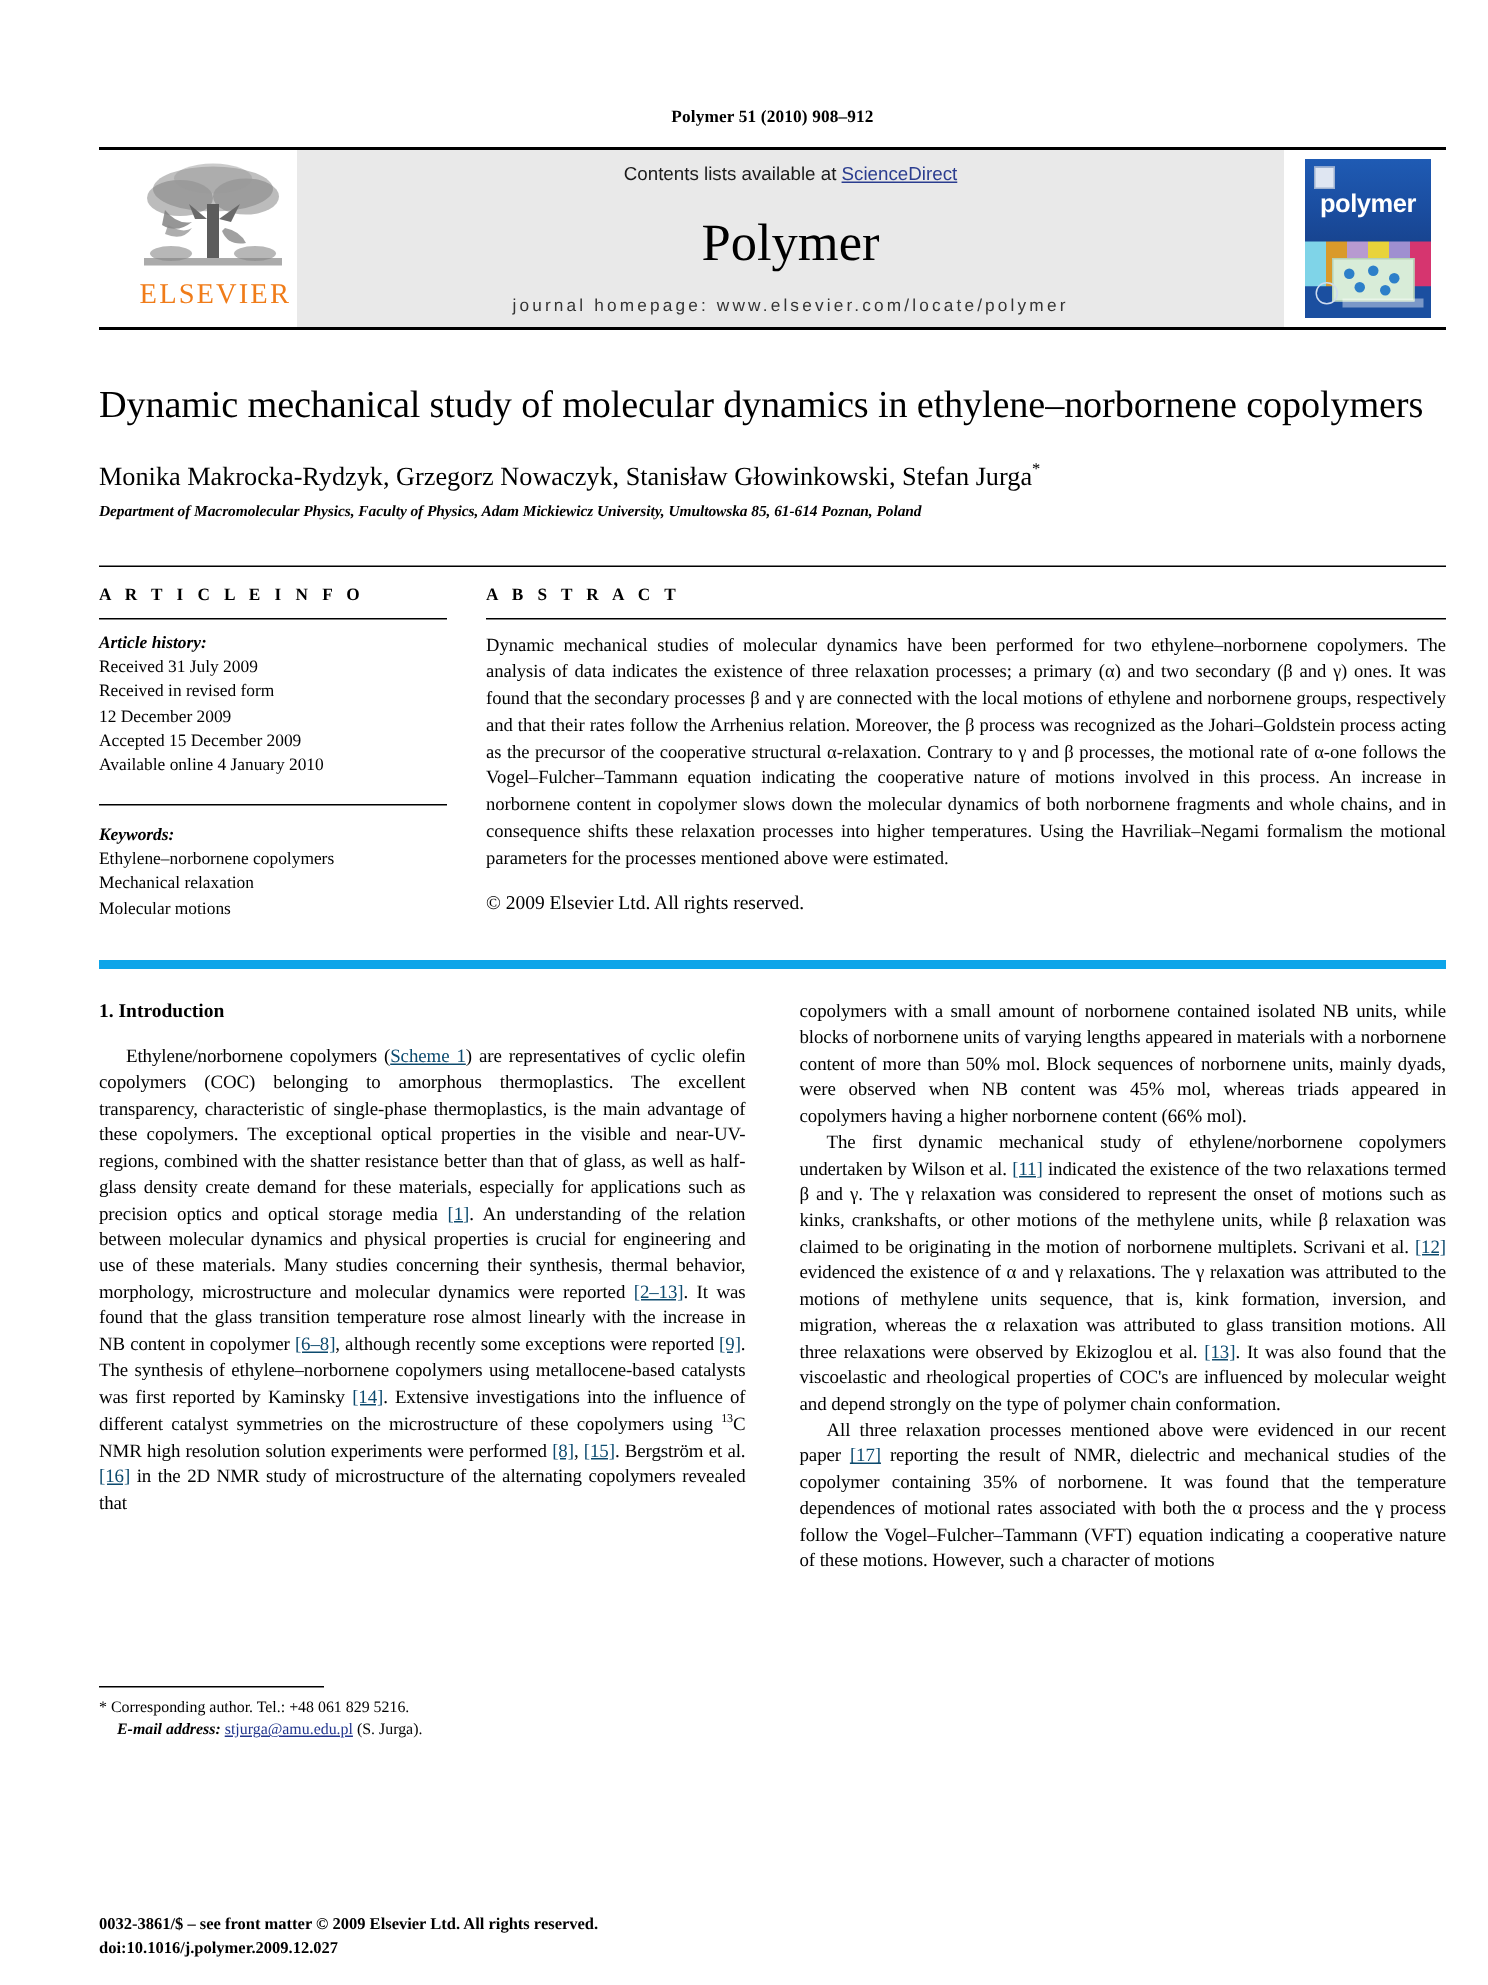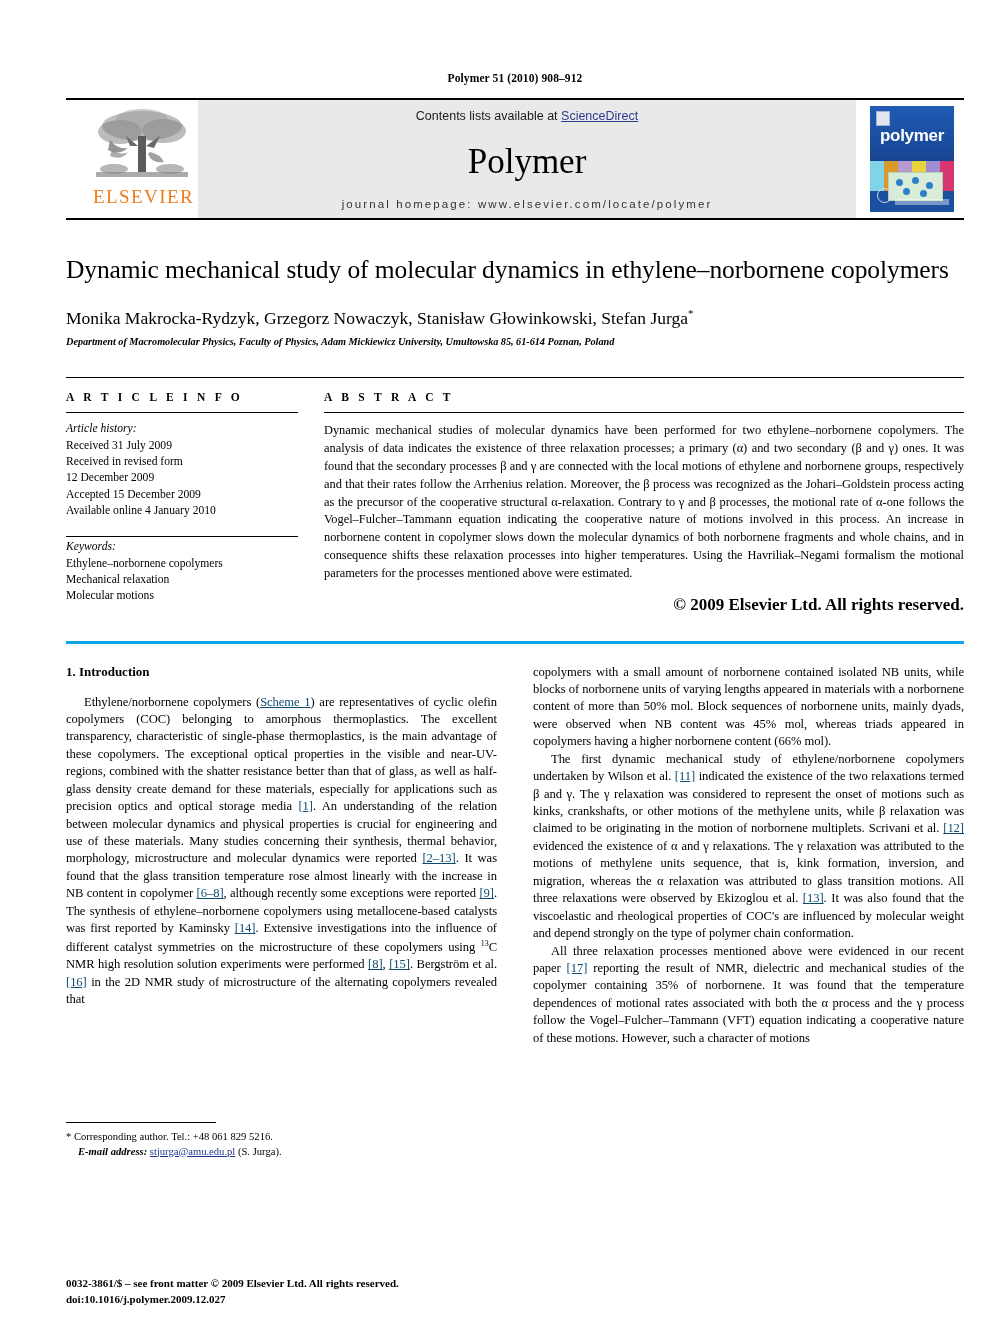--- a/index.html
+++ b/index.html
@@ -182,40 +182,39 @@
   .col-info { flex: 0 0 232px; }
   .col-abstract { flex: 1 1 auto; }
   .sec-label {
     font-family: "Liberation Serif", serif;
     font-weight: bold;
     font-size: 11.5px;
     letter-spacing: 3.3px;
   }
   .rule { border-top: 1.6px solid #000; margin-top: 9px; }
   .info-group { font-size: 11.6px; line-height: 1.41; margin-top: 8px; }
-  .info-group .it { font-style: italic; font-weight: normal; }
-  .info-group.keywords { margin-top: 17px; padding-top: 2px; border-top: 1.2px solid #000; }
+  .info-group .it { font-style: italic; font-weight: bold; }
+  .info-group.keywords { margin-top: 17px; padding-top: 12px; border-top: 1.2px solid #000; }
   .abstract-body {
     font-size: 12.4px;
     line-height: 1.435;
     text-align: justify;
     margin-top: 9px;
     letter-spacing: -0.02px;
   }
   .copyright {
-    text-align: right;
-    font-size: 17px;
-    font-weight: bold;
+    font-size: 13px;
+    font-weight: normal;
     margin-top: 12px;
   }
 
   
   .body-wrap {
     margin: 26px 47px 0 47px;
-    border-top: 3px solid #0ea5e9;
+    border-top: 6px solid #0ea5e9;
     padding-top: 20px;
     display: flex;
     gap: 36px;
   }
   .body-col { flex: 1 1 0; position: relative; }
   h2.section-heading {
     font-size: 13px;
     font-weight: bold;
     margin: 0 0 14px 0;
   }

